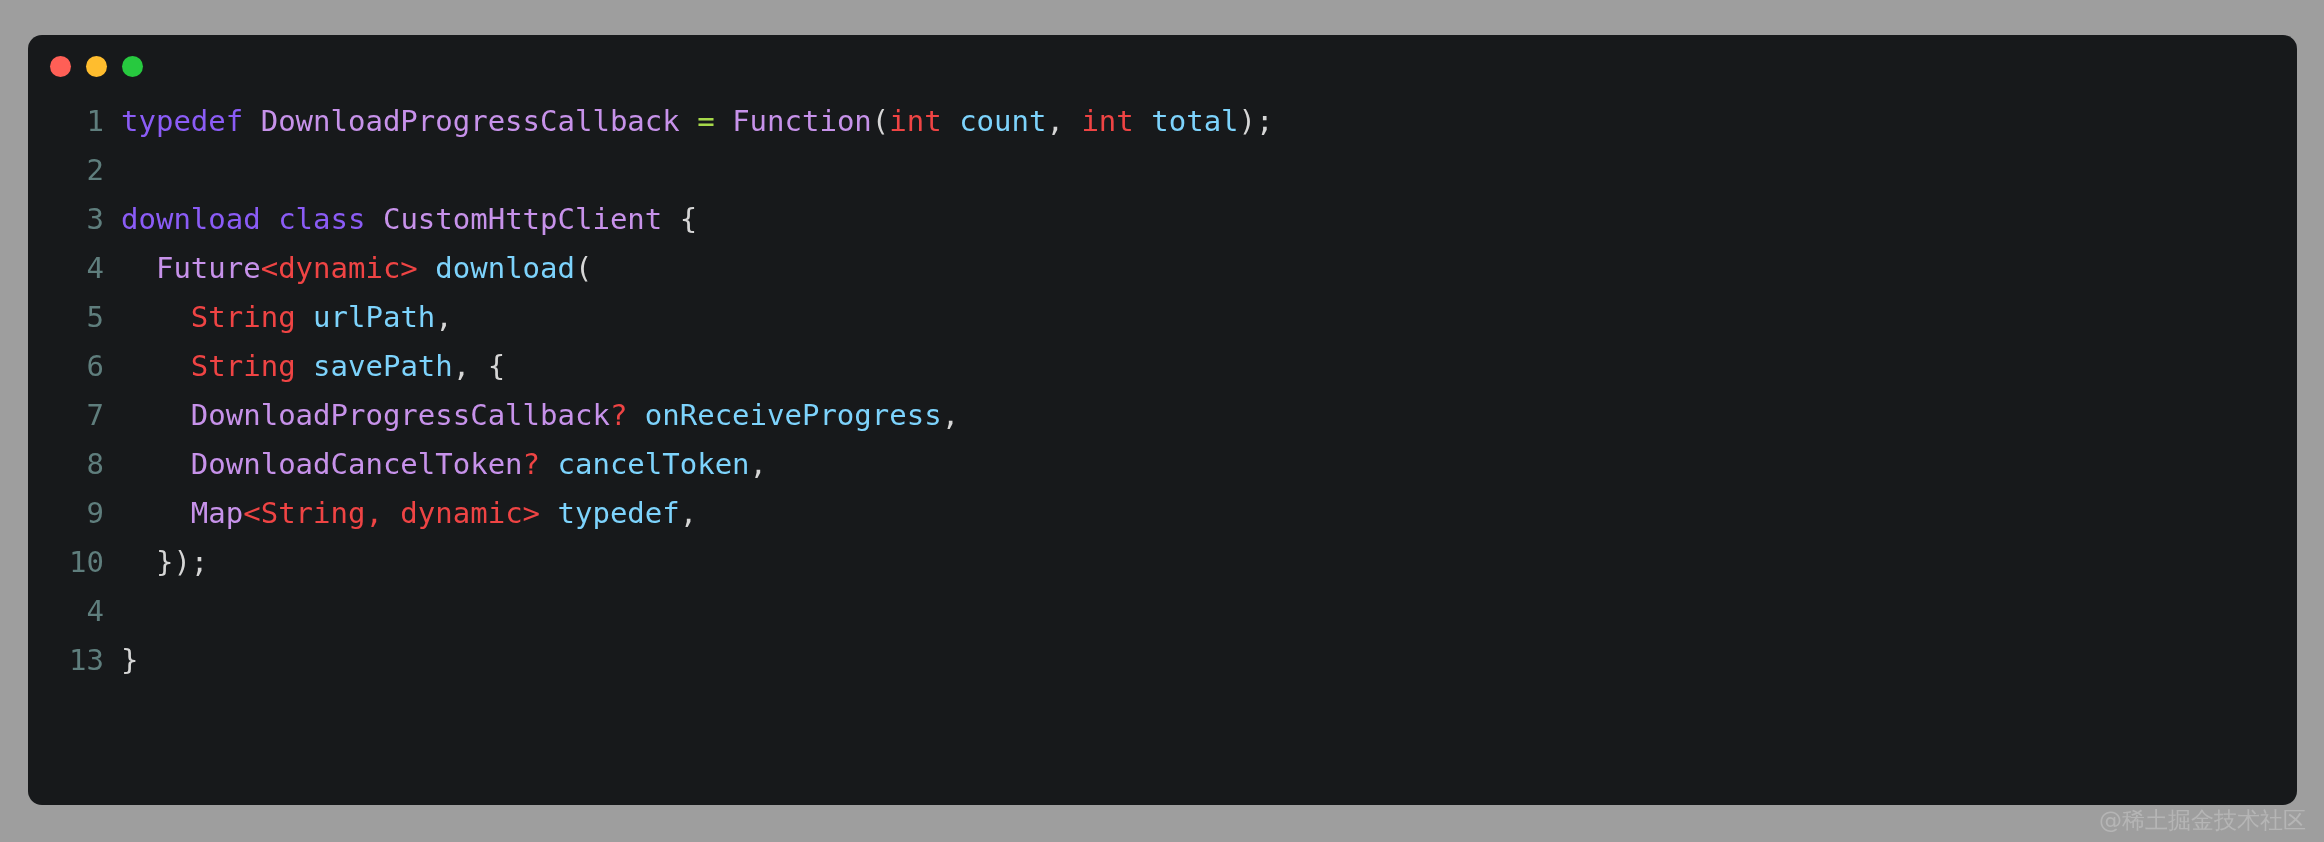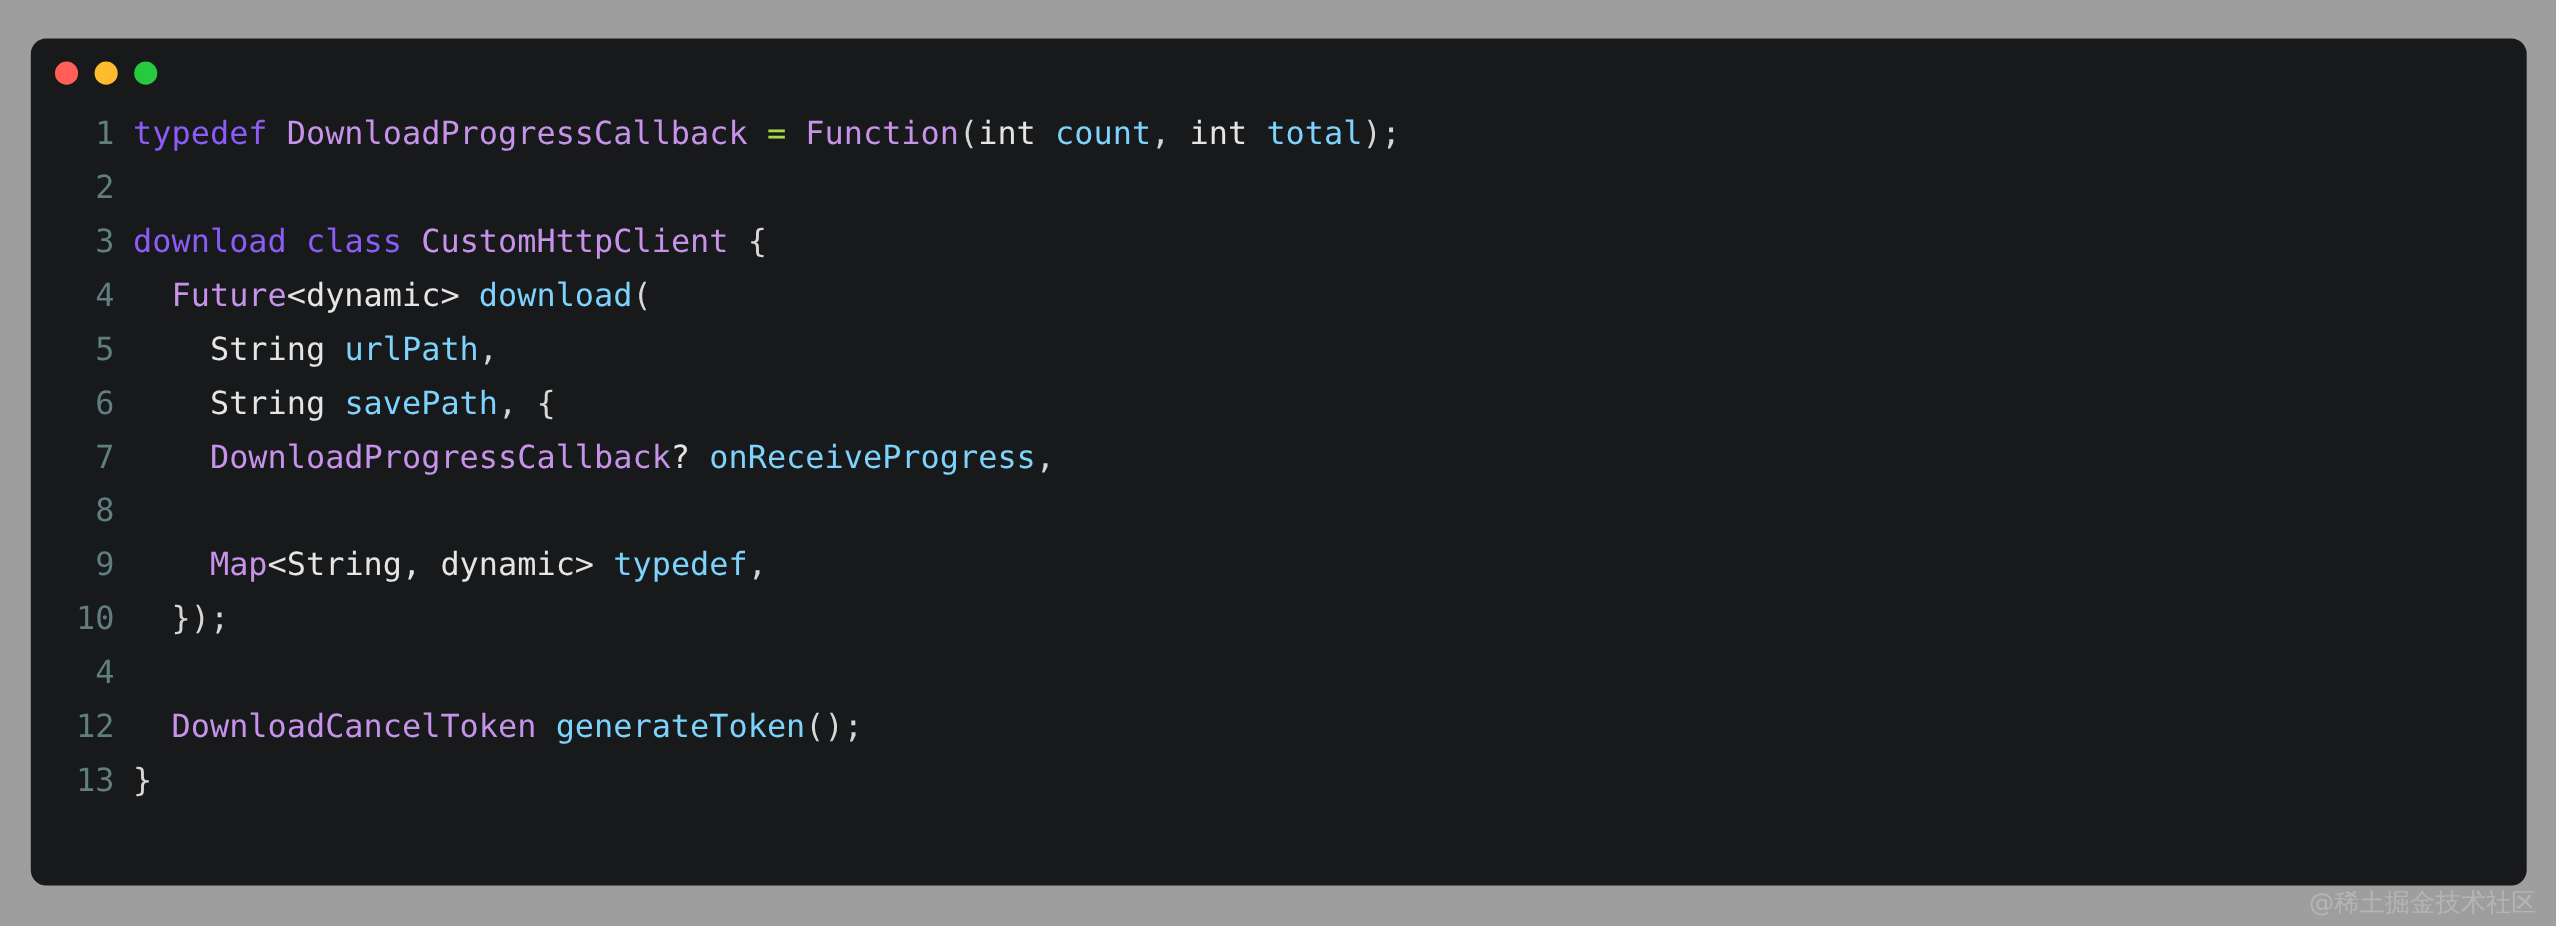--- a/index.html
+++ b/index.html
@@ -79,21 +79,21 @@
   .linecode {
     padding-left: 17px;
     white-space: pre;
     font-family: "DejaVu Sans Mono", monospace;
   }
 
   
   .t-key   { color: #8b5cf6; }
   .t-type  { color: #c792ea; }
   .t-ident { color: #7dd3fc; }
-  .t-built { color: #e5e5e5; }
+  .t-built { color: #ef4444; }
   .t-punc  { color: #d6d6d6; }
   .t-op    { color: #a6d84a; }
   .t-plain { color: #d6d6d6; }
 
   #watermark {
     position: absolute;
     right: 18px;
     bottom: 6px;
     font-size: 23px;
     color: #b9b9b9;
@@ -115,23 +115,22 @@
   </div>
 
   <div id="code-area">
       <div class="code-line"><span class="lineno">1</span><span class="linecode"><span class="t-key">typedef</span><span class="t-plain"> </span><span class="t-type">DownloadProgressCallback</span><span class="t-plain"> </span><span class="t-op">=</span><span class="t-plain"> </span><span class="t-type">Function</span><span class="t-punc">(</span><span class="t-built">int</span><span class="t-plain"> </span><span class="t-ident">count</span><span class="t-punc">,</span><span class="t-plain"> </span><span class="t-built">int</span><span class="t-plain"> </span><span class="t-ident">total</span><span class="t-punc">);</span></span></div>
       <div class="code-line"><span class="lineno">2</span><span class="linecode"></span></div>
       <div class="code-line"><span class="lineno">3</span><span class="linecode"><span class="t-key">download</span><span class="t-plain"> </span><span class="t-key">class</span><span class="t-plain"> </span><span class="t-type">CustomHttpClient</span><span class="t-plain"> </span><span class="t-punc">{</span></span></div>
       <div class="code-line"><span class="lineno">4</span><span class="linecode"><span class="t-plain">  </span><span class="t-type">Future</span><span class="t-built">&lt;dynamic&gt;</span><span class="t-plain"> </span><span class="t-ident">download</span><span class="t-punc">(</span></span></div>
       <div class="code-line"><span class="lineno">5</span><span class="linecode"><span class="t-plain">    </span><span class="t-built">String</span><span class="t-plain"> </span><span class="t-ident">urlPath</span><span class="t-punc">,</span></span></div>
       <div class="code-line"><span class="lineno">6</span><span class="linecode"><span class="t-plain">    </span><span class="t-built">String</span><span class="t-plain"> </span><span class="t-ident">savePath</span><span class="t-punc">, {</span></span></div>
       <div class="code-line"><span class="lineno">7</span><span class="linecode"><span class="t-plain">    </span><span class="t-type">DownloadProgressCallback</span><span class="t-built">?</span><span class="t-plain"> </span><span class="t-ident">onReceiveProgress</span><span class="t-punc">,</span></span></div>
-      <div class="code-line"><span class="lineno">8</span></div>
+      <div class="code-line"><span class="lineno">8</span><span class="linecode"><span class="t-plain">    </span><span class="t-type">DownloadCancelToken</span><span class="t-built">?</span><span class="t-plain"> </span><span class="t-ident">cancelToken</span><span class="t-punc">,</span></span></div>
       <div class="code-line"><span class="lineno">9</span><span class="linecode"><span class="t-plain">    </span><span class="t-type">Map</span><span class="t-built">&lt;String, dynamic&gt;</span><span class="t-plain"> </span><span class="t-ident">typedef</span><span class="t-punc">,</span></span></div>
       <div class="code-line"><span class="lineno">10</span><span class="linecode"><span class="t-plain">  </span><span class="t-punc">});</span></span></div>
       <div class="code-line"><span class="lineno">4</span><span class="linecode"></span></div>
-      <div class="code-line"><span class="lineno">12</span><span class="linecode"><span class="t-plain">  </span><span class="t-type">DownloadCancelToken</span><span class="t-plain"> </span><span class="t-ident">generateToken</span><span class="t-punc">();</span></span></div>
       <div class="code-line"><span class="lineno">13</span><span class="linecode"><span class="t-punc">}</span></span></div>
     </div>
 
 </div>
 
 <div id="watermark">@稀土掘金技术社区</div>
 
 </body></html>

